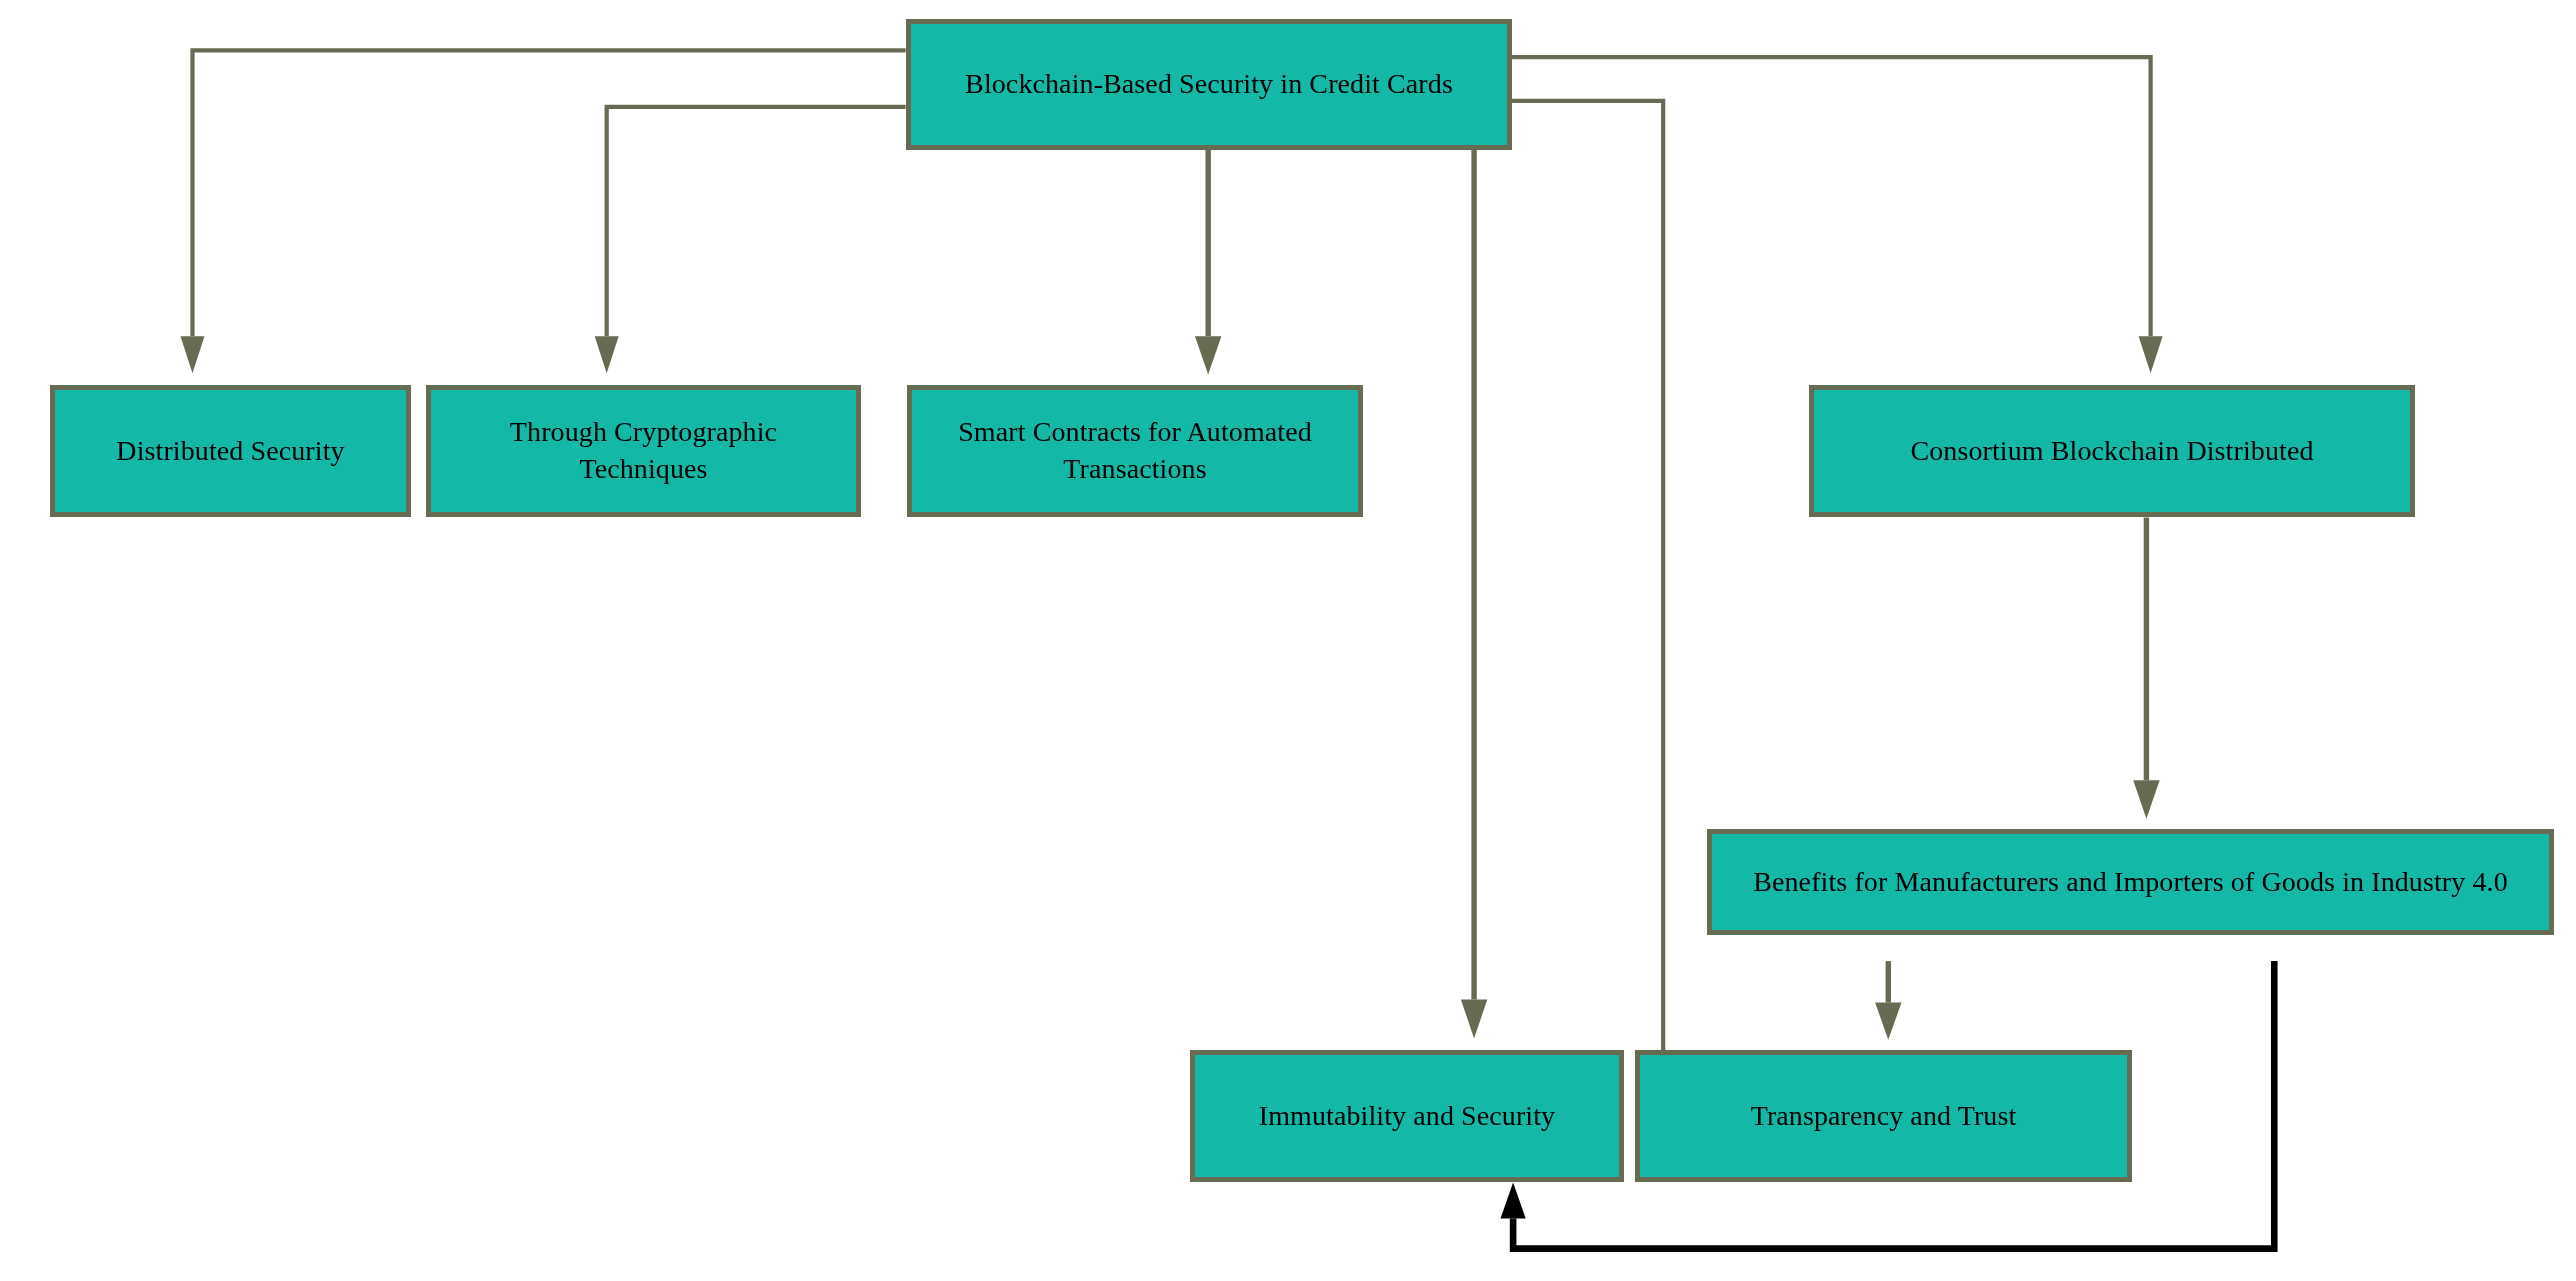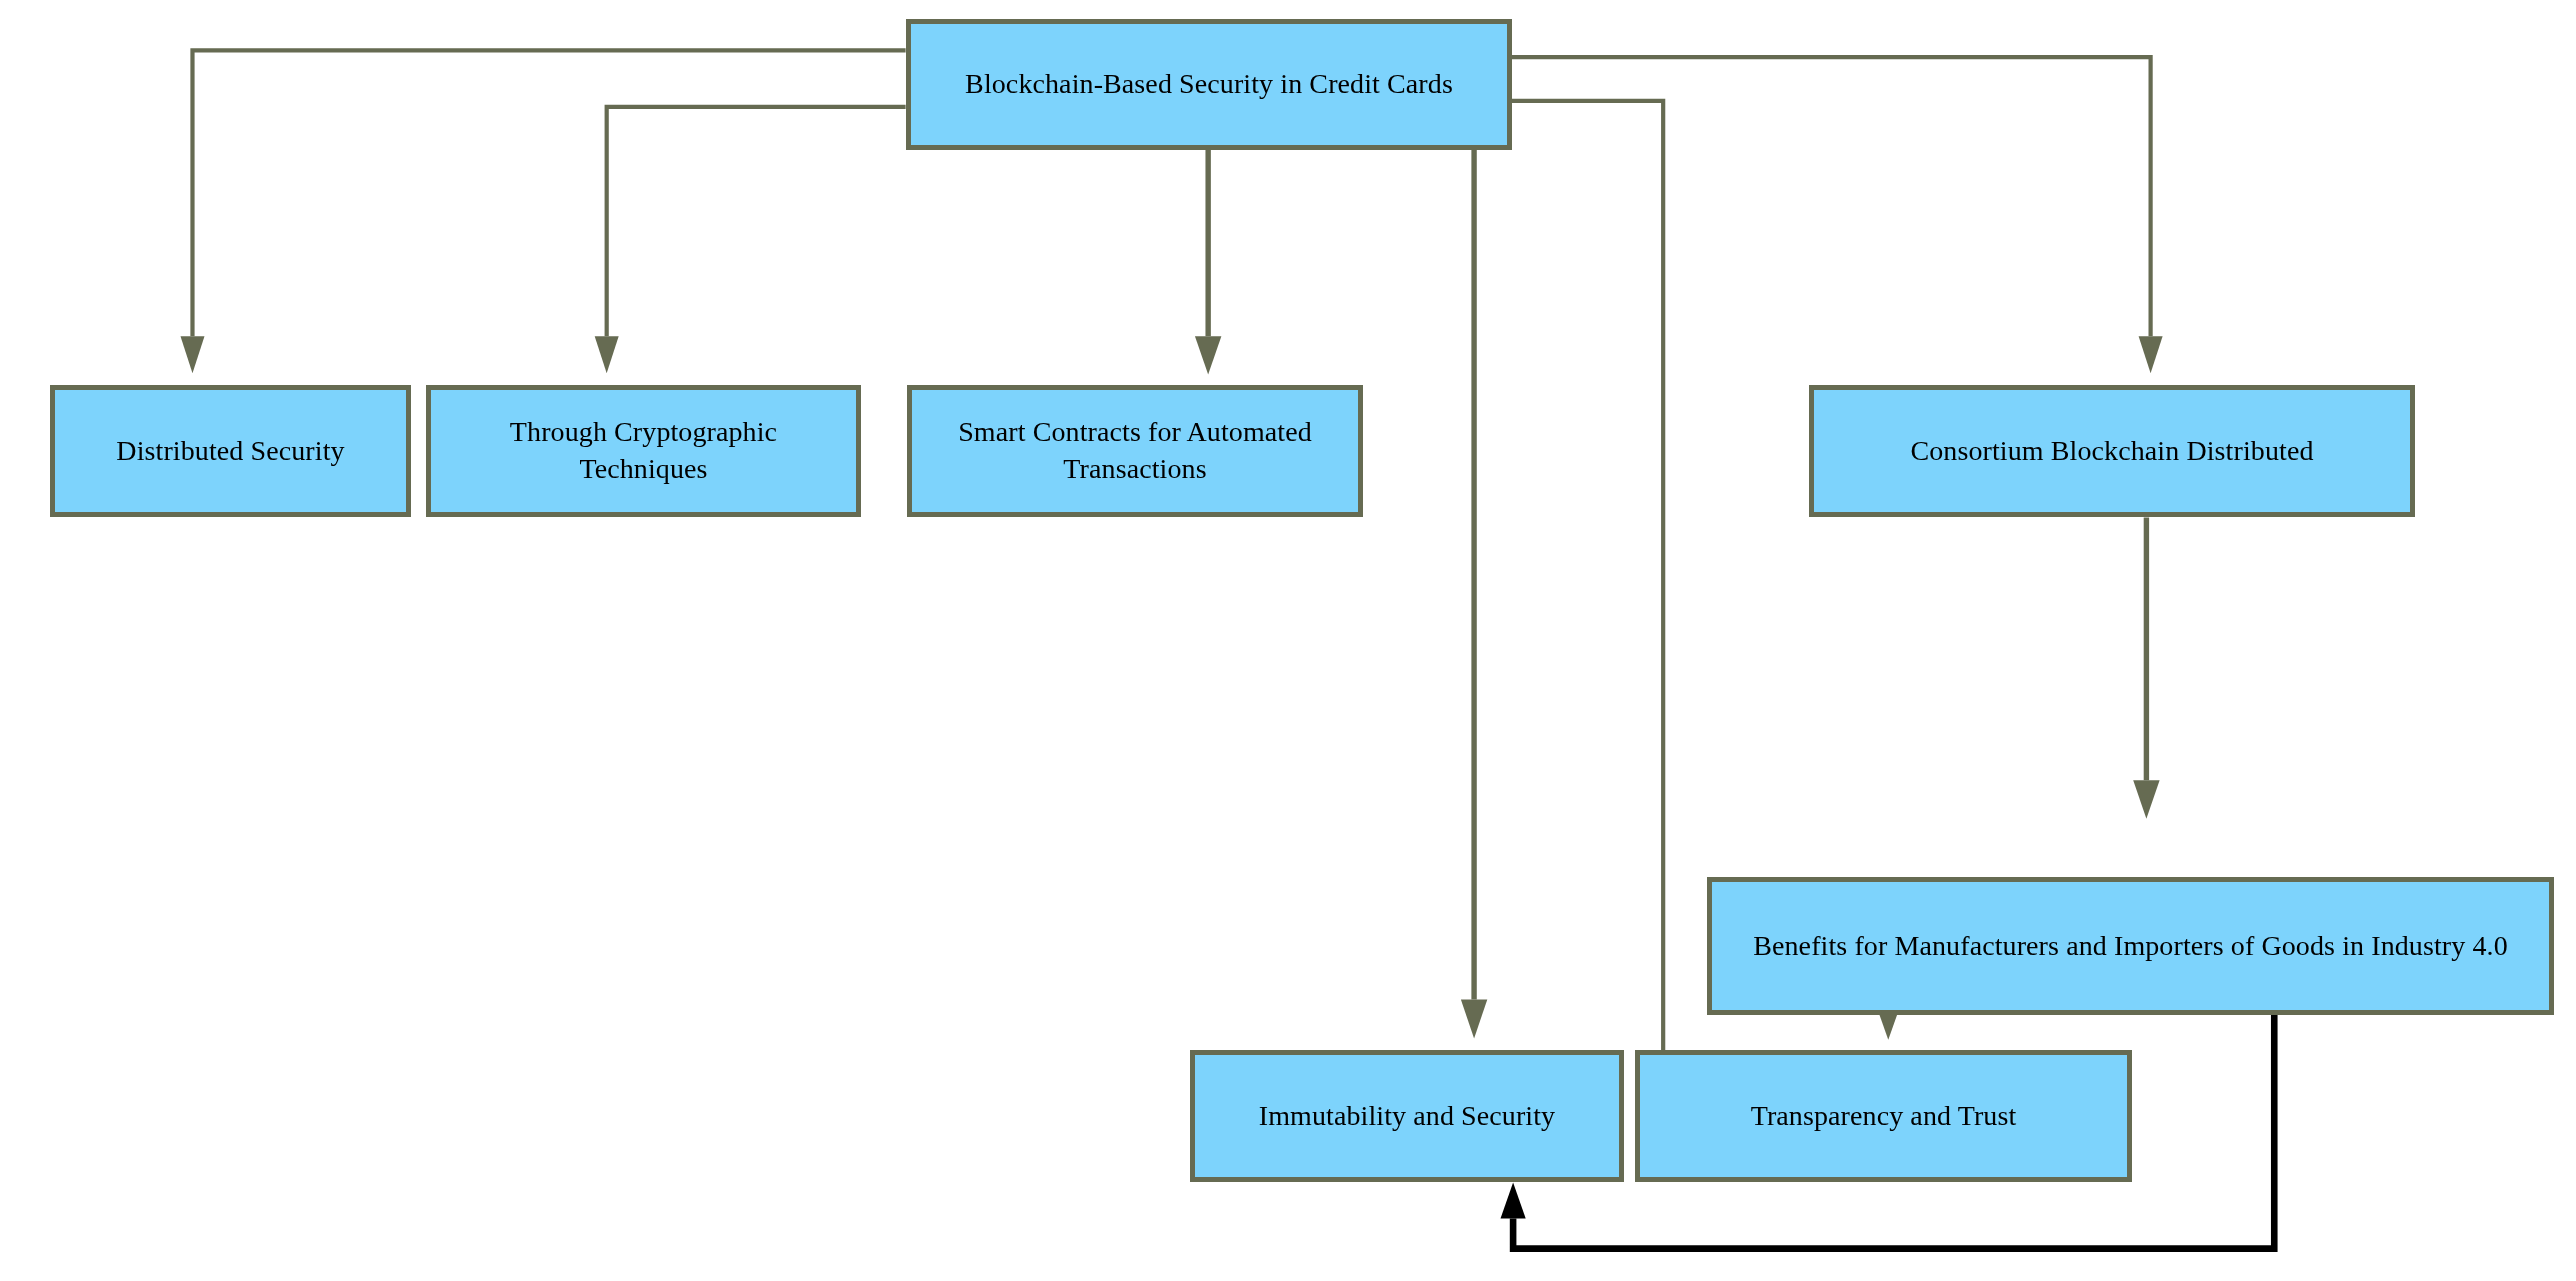--- a/index.html
+++ b/index.html
@@ -7,21 +7,21 @@
     position:relative;
     width:2576px;height:1281px;
     background:#ffffff;
     overflow:hidden;
     font-family:"Liberation Serif","DejaVu Serif",serif;
   }
   #edges{position:absolute;left:0;top:0;width:2576px;height:1281px;}
   .node{
     position:absolute;
     box-sizing:border-box;
-    background:#7dd3fc;
+    background:#14b8a6;
     border:5.4px solid #666b52;
     display:flex;
     align-items:center;
     justify-content:center;
     text-align:center;
     color:#000000;
     font-size:28px;
     line-height:1.32;
     letter-spacing:0.1px;
     padding:0 20px;
@@ -94,21 +94,21 @@
   </div>
 
   <div class="node" style="left:907px;top:385px;width:456px;height:132px;">
     <span>Smart Contracts for Automated Transactions</span>
   </div>
 
   <div class="node" style="left:1809px;top:385px;width:606px;height:132px;">
     <span>Consortium Blockchain Distributed</span>
   </div>
 
-  <div class="node" style="left:1707px;top:829px;width:847px;height:138px;margin-top:48px;">
+  <div class="node" style="left:1707px;top:829px;width:847px;height:106px;">
     <span>Benefits for Manufacturers and Importers of Goods in Industry 4.0</span>
   </div>
 
   <div class="node" style="left:1190px;top:1050px;width:434px;height:132px;text-align:center;">
     <span>Immutability and Security</span>
   </div>
 
   <div class="node" style="left:1635px;top:1050px;width:497px;height:132px;">
     <span>Transparency and Trust</span>
   </div>

